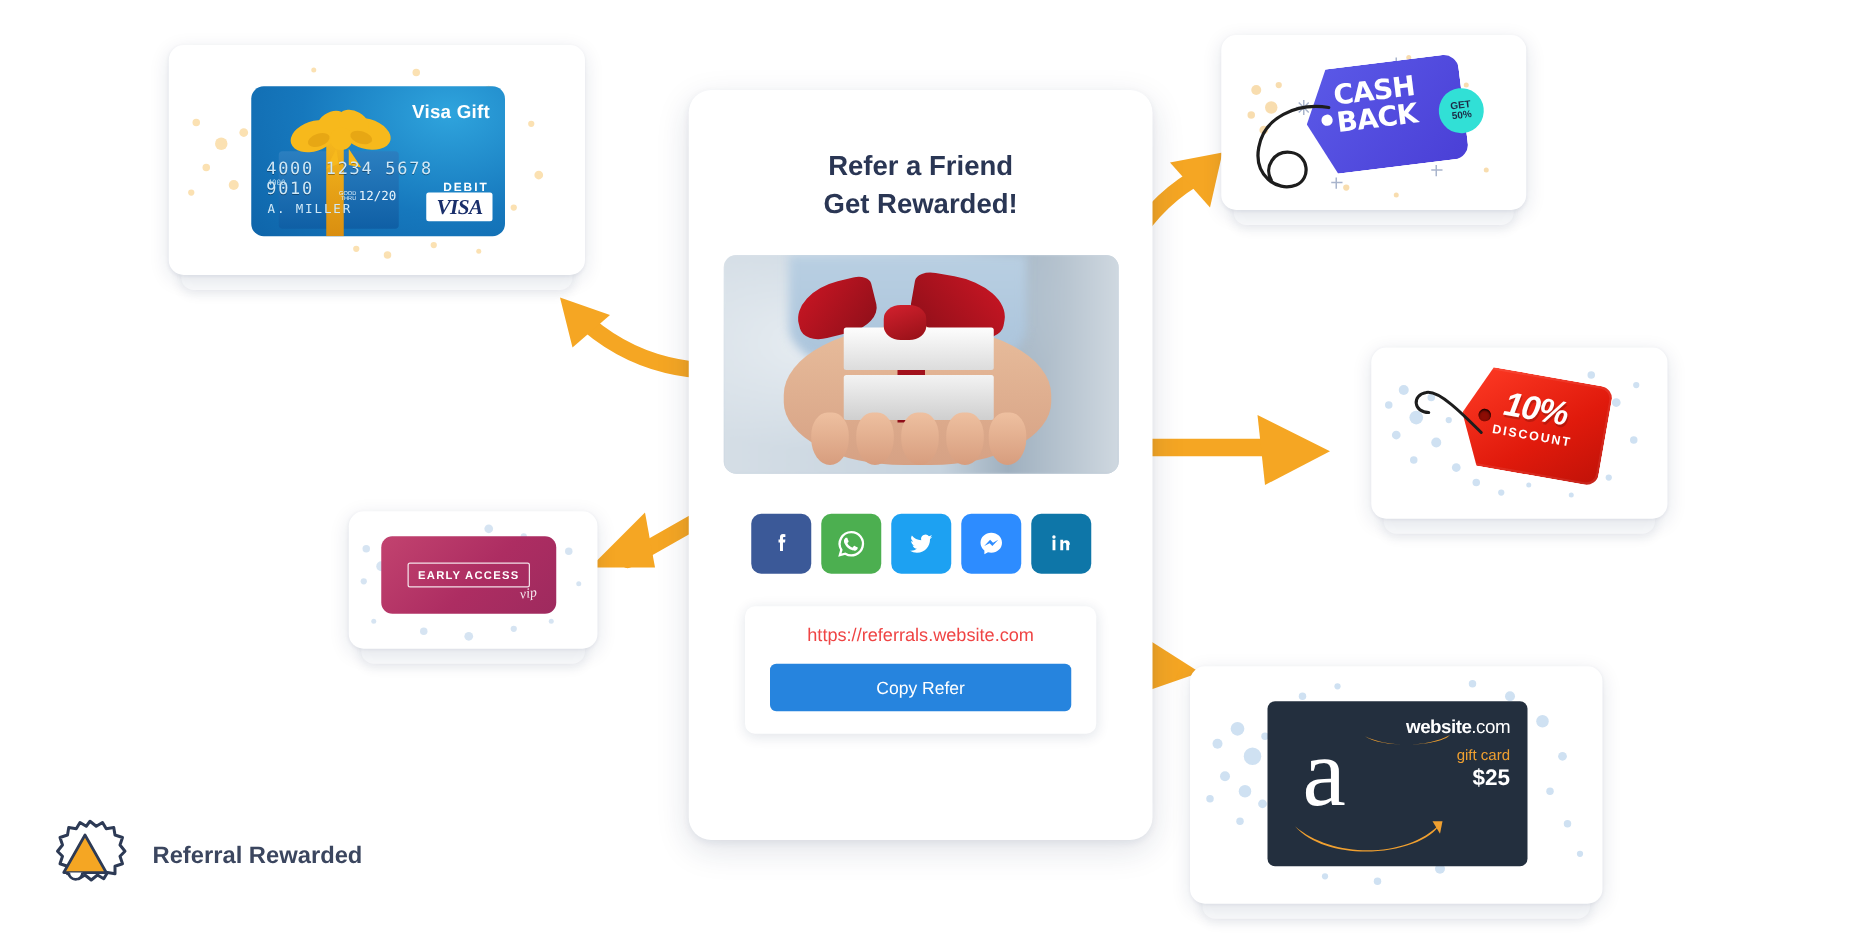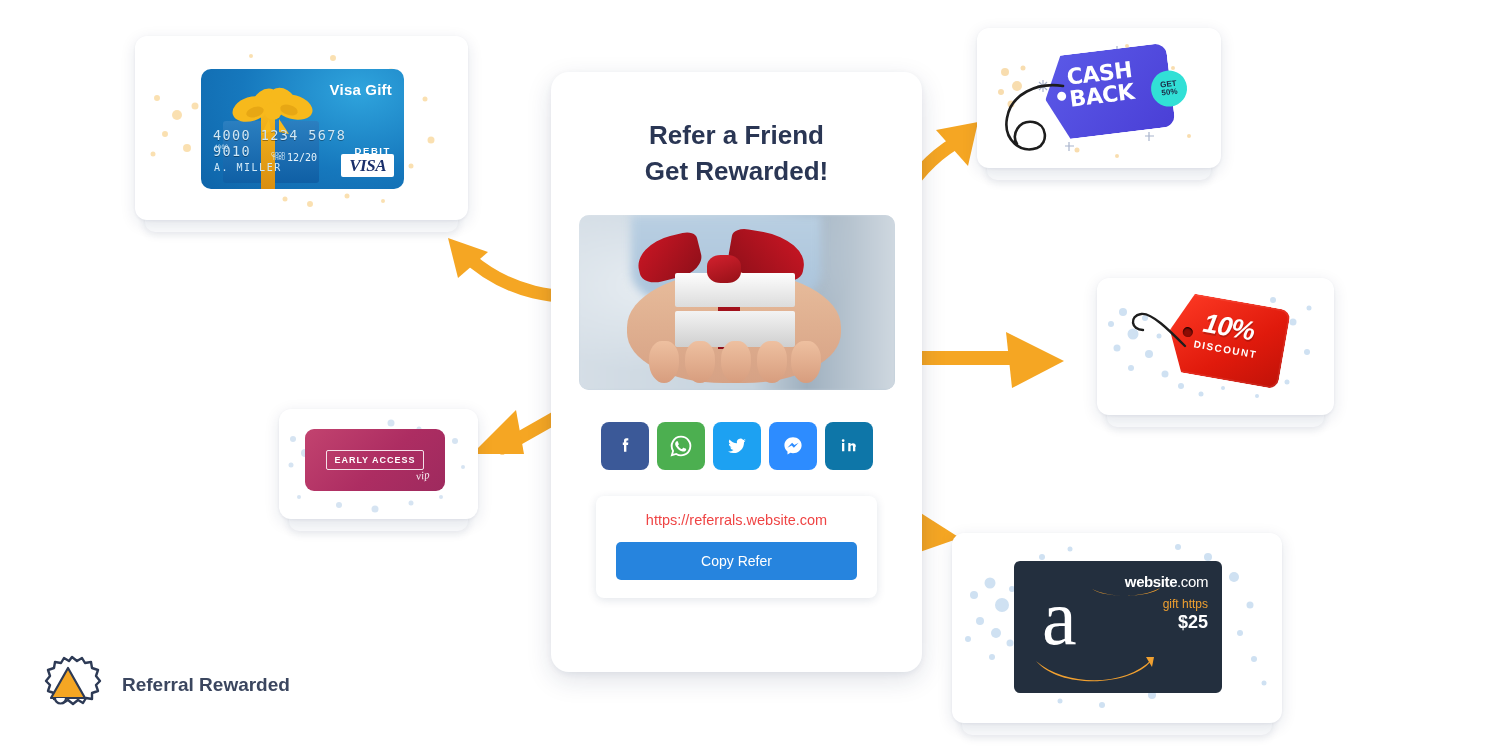--- a/index.html
+++ b/index.html
@@ -143,21 +143,21 @@
   .amz-smile { position: absolute; left: 16px; top: 92px; }
 
   
   #main-card {
     position: absolute; left: 551px; top: 72px; width: 371px; height: 600px;
     background: #fff; border-radius: 18px;
     box-shadow: 0 8px 26px rgba(20,40,80,.13), 0 2px 6px rgba(20,40,80,.06);
     z-index: 5;
   }
   .widget-title {
-    text-align: center; color: #2a3654; font-size: 26px; font-weight: 700;
+    text-align: center; color: #2a3654; font-size: 22px; font-weight: 700;
     line-height: 1.38; padding-top: 46px;
   }
   .hero {
     position: relative; margin: 25px auto 0; width: 316px; height: 175px;
     border-radius: 10px; overflow: hidden;
     background: linear-gradient(160deg,#dfe6ec 0%,#cdd8e2 40%,#b9c7d4 100%);
   }
   .hero .blur-bg { position: absolute; inset: 0;
     background:
       radial-gradient(60% 70% at 22% 40%, #e7edf2 0%, rgba(231,237,242,0) 70%),
@@ -400,21 +400,21 @@
           <circle cx="262" cy="144" r="3"></circle>
             <circle cx="200" cy="162" r="4"></circle>
             <circle cx="150" cy="172" r="3"></circle>
           <circle cx="108" cy="168" r="2.5"></circle>
             <circle cx="312" cy="150" r="2.5"></circle>
         </g>
       </svg>
       <div class="amz-plate">
         <div class="amz-brand">
           <div class="amz-word"><span style="font-weight:700">website</span><span>.com</span></div>
-          <div class="amz-gc">gift https</div>
+          <div class="amz-gc">gift card</div>
           <div class="amz-amt">$25</div>
         </div>
         <div class="amz-a">a</div>
         <svg class="amz-smile" width="130" height="36">
           <path d="M6 8 C36 34 96 34 122 6 C110 30 34 40 6 8 Z" fill="#f0a030"></path>
           <path d="M116 4 L124 4 L122 14 Z" fill="#f0a030"></path>
         </svg>
         <svg width="76" height="14" style="position:absolute;right:56px;top:25px">
           <path d="M2 3 C20 12 52 12 70 2 C62 11 16 13 2 3 Z" fill="#f0a030"></path>
         </svg>

